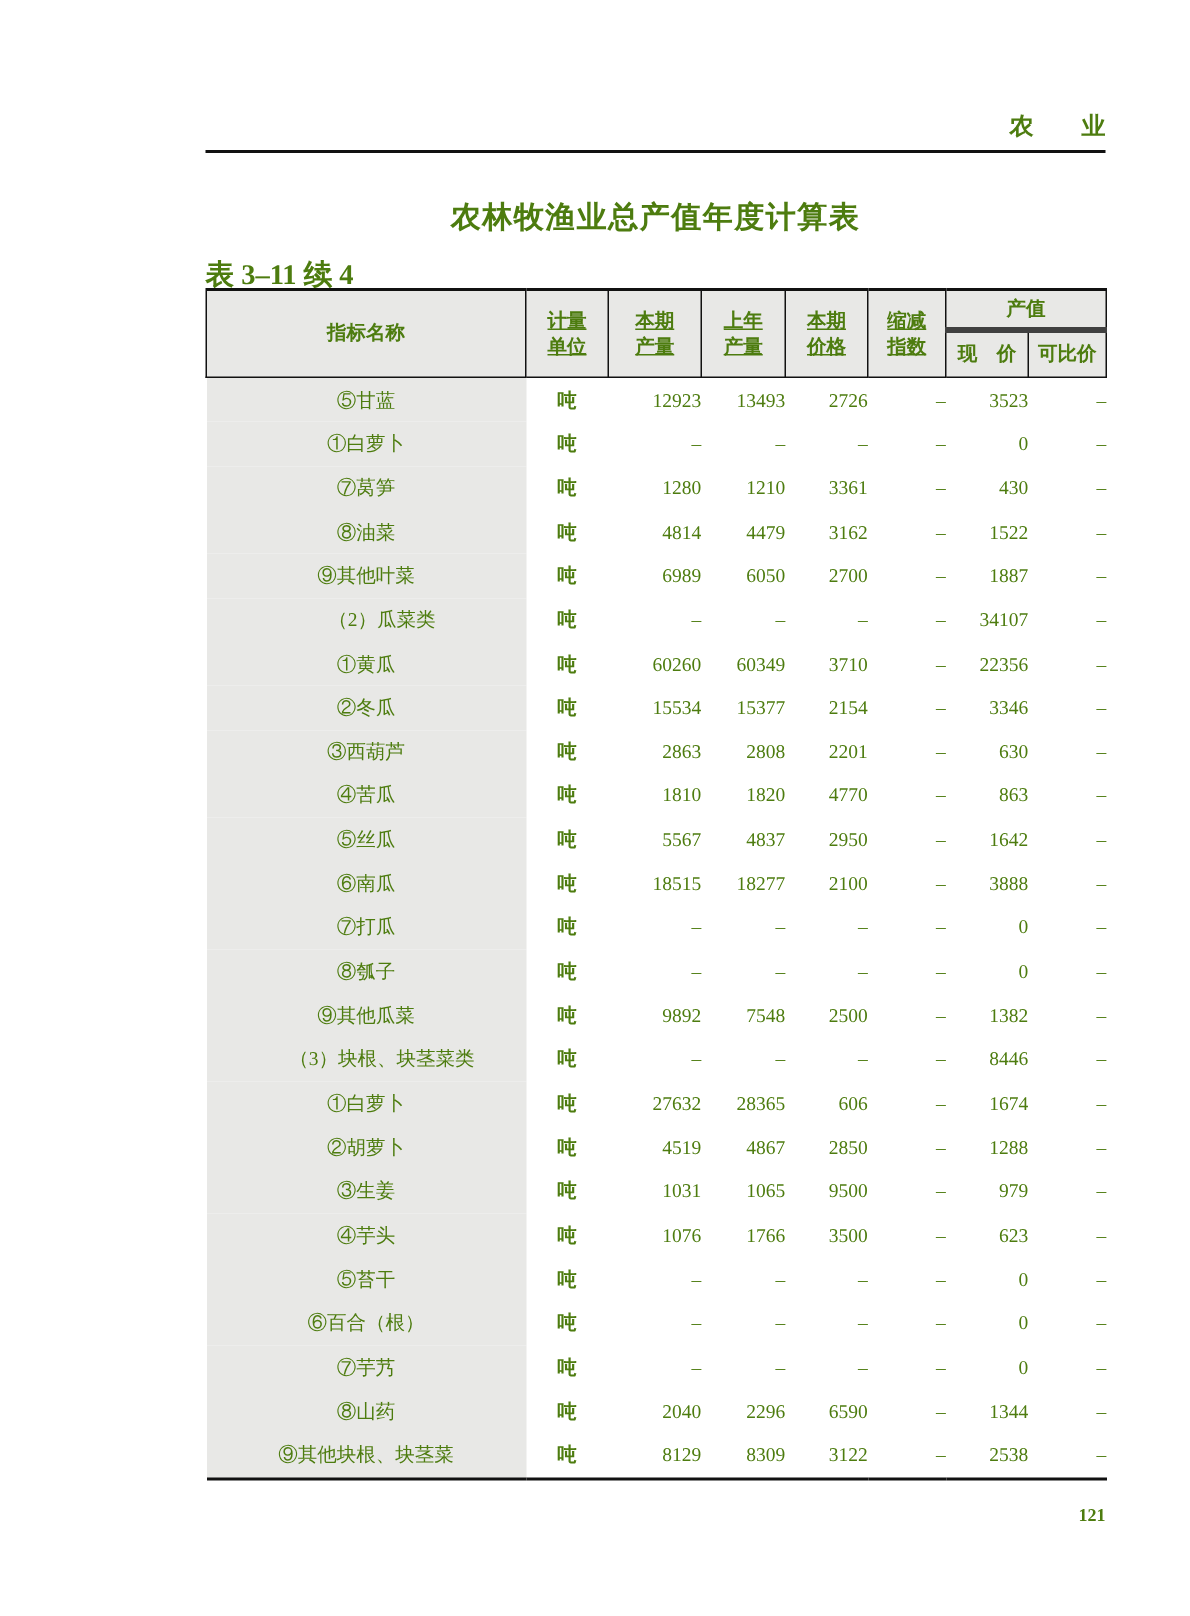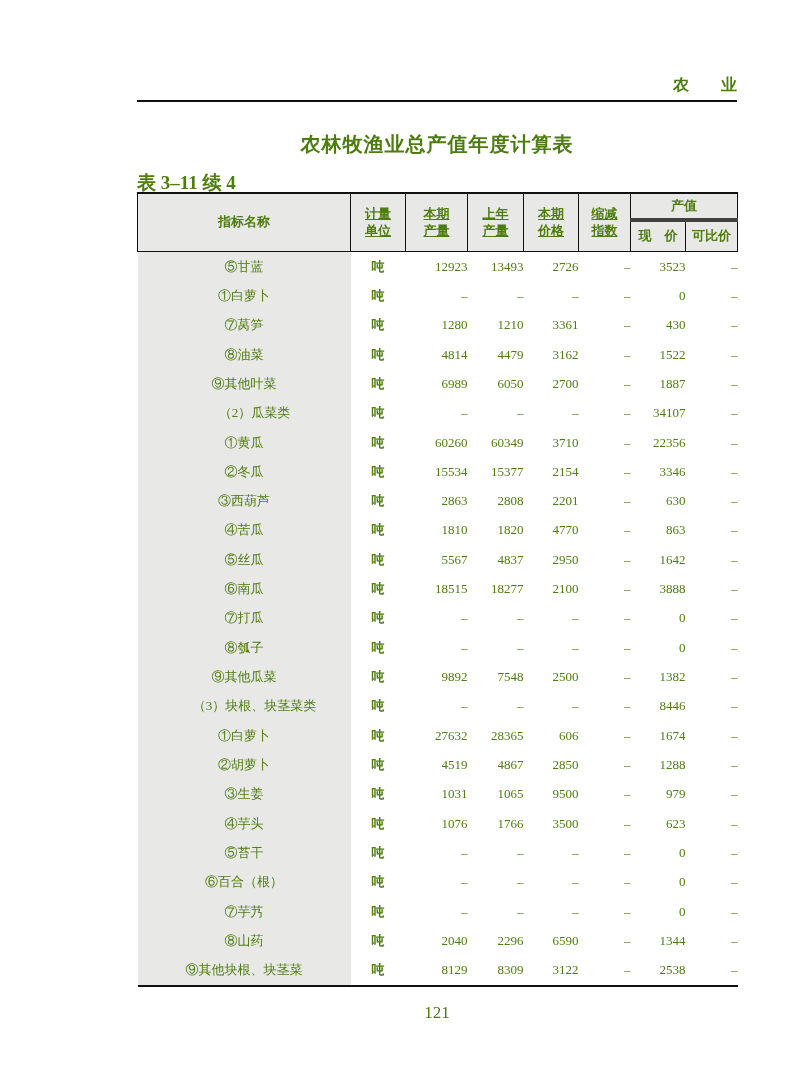--- a/index.html
+++ b/index.html
@@ -112,22 +112,23 @@
     text-align: right;
     padding-right: 12px;
     font-weight: 400;
   }
   
   .page-number {
     position: absolute;
     left: 97px;
     top: 1003px;
     width: 600px;
-    text-align: center;
-    font-size: 17px;
+    text-align: right;
+    font-size: 12px;
+    font-weight: bold;
   }
 </style>
 </head>
 <body>
 
 <div class="page">
 
   <div class="section-header">农　　业</div>
   <div class="header-rule"></div>
 

